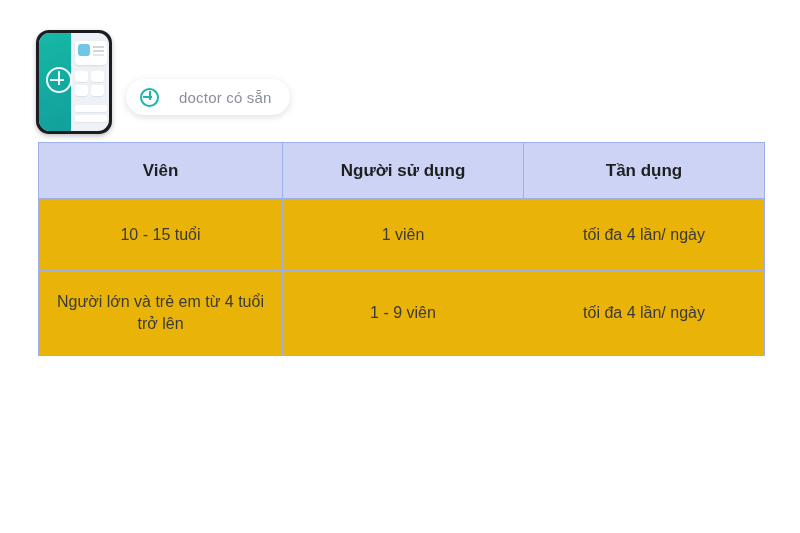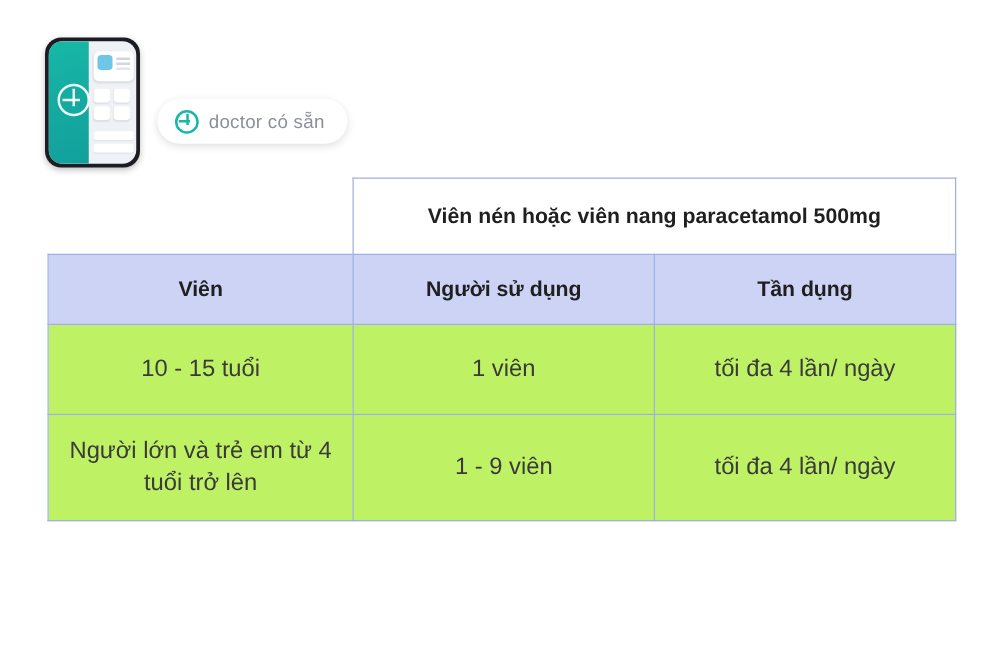--- a/index.html
+++ b/index.html
@@ -144,21 +144,21 @@
   }
 
   .brand-pill {
     position: absolute;
     left: 98px;
     top: 57px;
     height: 36px;
     padding: 0 18px 0 14px;
     display: flex;
     align-items: center;
-    gap: 8px;
+    gap: 20px;
     background: #ffffff;
     border-radius: 18px;
     box-shadow: 0 2px 7px rgba(0,0,0,0.13);
   }
   .brand-dot {
     width: 15px;
     height: 15px;
     border-radius: 50%;
     border: 2px solid #17b8a6;
     position: relative;
@@ -219,22 +219,22 @@
     padding: 0 10px !important;
   }
   .head-cell {
     background: #ccd3f5;
     font-size: 17px;
     font-weight: bold;
     color: #1f1f1f;
     height: 55px;
   }
   .body-cell {
-    background: #bef264;
-    font-size: 19px;
+    background: #eab308;
+    font-size: 16px;
     color: #3a3a3a;
     height: 55px;
     padding: 8px 12px !important;
     line-height: 1.35;
   }
   .tall {
     height: 68px;
   }
   .col-age { width: 244px; }
   .col-dose { width: 241px; }
@@ -272,24 +272,20 @@
   </div>
 </div>
 
 <table class="dose-table">
   <colgroup>
     <col class="col-age">
     <col class="col-dose">
     <col class="col-freq">
   </colgroup>
   <tbody>
-    <tr>
-      <td class="cell-empty"></td>
-      <td class="title-cell" colspan="2">Viên nén hoặc viên nang paracetamol 500mg</td>
-    </tr>
     <tr>
       <td class="head-cell">Viên</td>
       <td class="head-cell">Người sử dụng</td>
       <td class="head-cell">Tần dụng</td>
     </tr>
     <tr>
       <td class="body-cell">10 - 15 tuổi</td>
       <td class="body-cell">1 viên</td>
       <td class="body-cell">tối đa 4 lần/ ngày</td>
     </tr>

